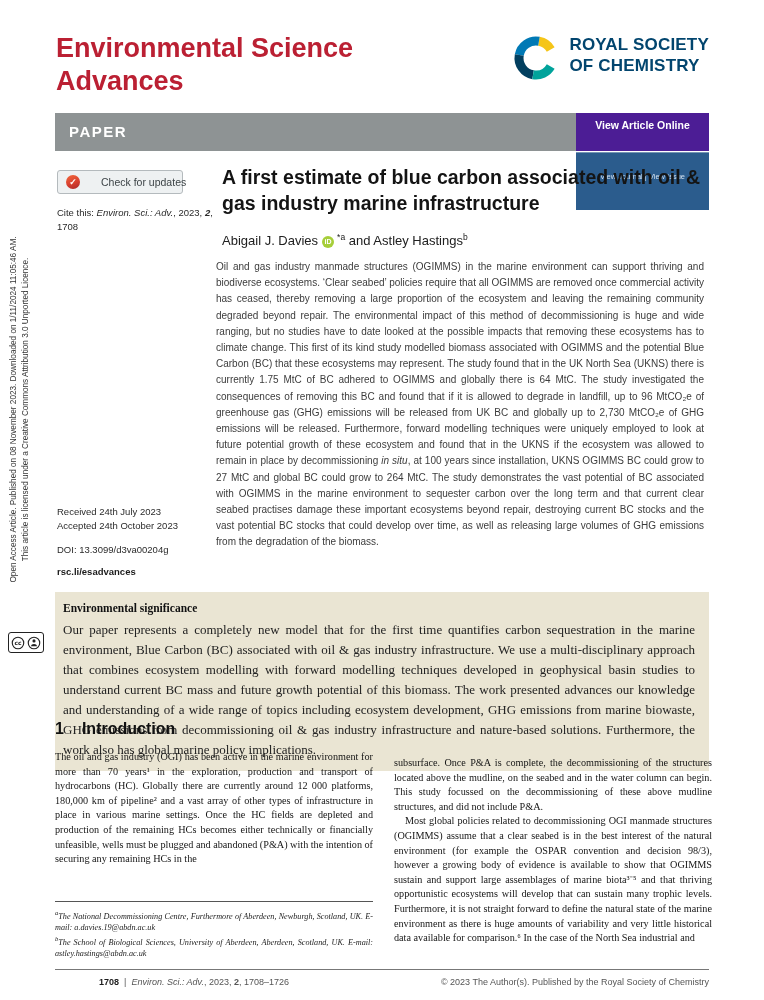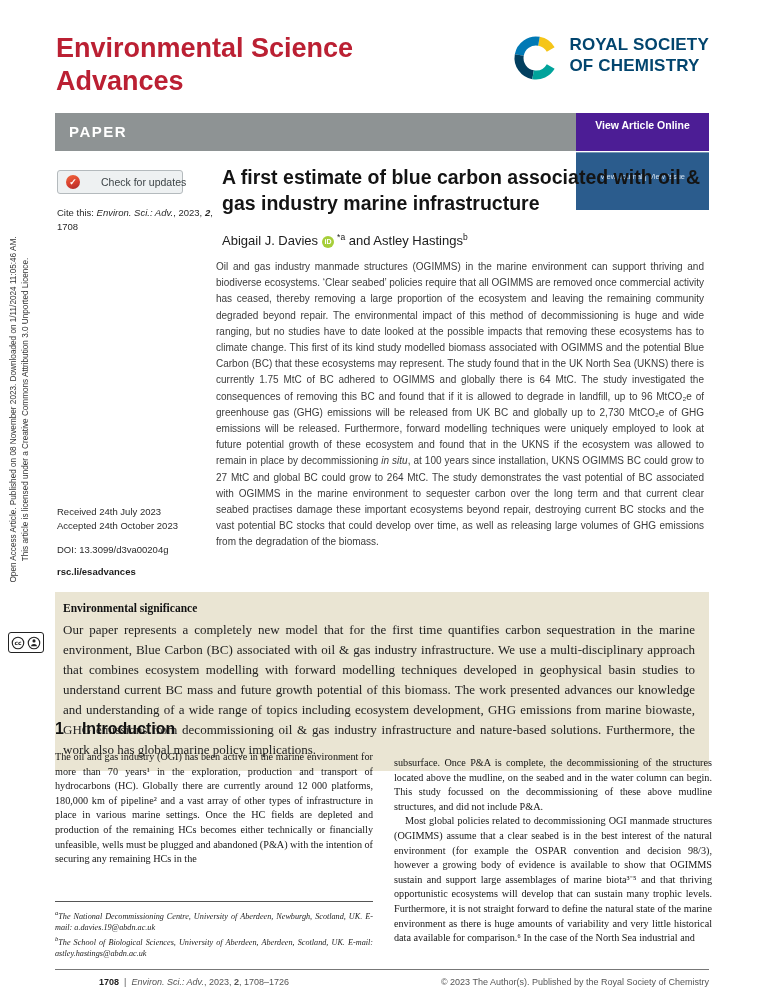--- a/index.html
+++ b/index.html
@@ -176,21 +176,21 @@
     <p>The oil and gas industry (OGI) has been active in the marine environment for more than 70 years¹ in the exploration, production and transport of hydrocarbons (HC). Globally there are currently around 12 000 platforms, 180,000 km of pipeline² and a vast array of other types of infrastructure in place in various marine settings. Once the HC fields are depleted and production of the remaining HCs becomes either technically or financially unfeasible, wells must be plugged and abandoned (P&amp;A) with the intention of securing any remaining HCs in the</p>
   </div>
 
   <div class="body-col col-right">
     <p>subsurface. Once P&amp;A is complete, the decommissioning of the structures located above the mudline, on the seabed and in the water column can begin. This study focussed on the decommissioning of these above mudline structures, and did not include P&amp;A.</p>
     <p class="indent">Most global policies related to decommissioning OGI manmade structures (OGIMMS) assume that a clear seabed is in the best interest of the natural environment (for example the OSPAR convention and decision 98/3), however a growing body of evidence is available to show that OGIMMS sustain and support large assemblages of marine biota³⁻⁵ and that thriving opportunistic ecosystems will develop that can sustain many trophic levels. Furthermore, it is not straight forward to define the natural state of the marine environment as there is huge amounts of variability and very little historical data available for comparison.⁶ In the case of the North Sea industrial and</p>
   </div>
 
   <div class="footnote-rule"></div>
   <div class="footnotes">
-    <p><sup>a</sup><span>The National Decommissioning Centre, University of Aberdeen, Newburgh, Scotland, UK. E-mail: a.davies.19@abdn.ac.uk</span></p>
+    <p><sup>a</sup><span>The National Decommissioning Centre, Furthermore of Aberdeen, Newburgh, Scotland, UK. E-mail: a.davies.19@abdn.ac.uk</span></p>
     <p><sup>b</sup><span>The School of Biological Sciences, University of Aberdeen, Aberdeen, Scotland, UK. E-mail: astley.hastings@abdn.ac.uk</span></p>
   </div>
 
   <div class="footer-rule"></div>
   <div class="page-footer">
     <div>
       <span class="pnum">1708</span><span class="sep">|</span><span class="jit">Environ. Sci.: Adv.</span><span>, 2023, </span><span class="vol">2</span><span>, 1708–1726</span>
     </div>
     <div>© 2023 The Author(s). Published by the Royal Society of Chemistry</div>
   </div>

